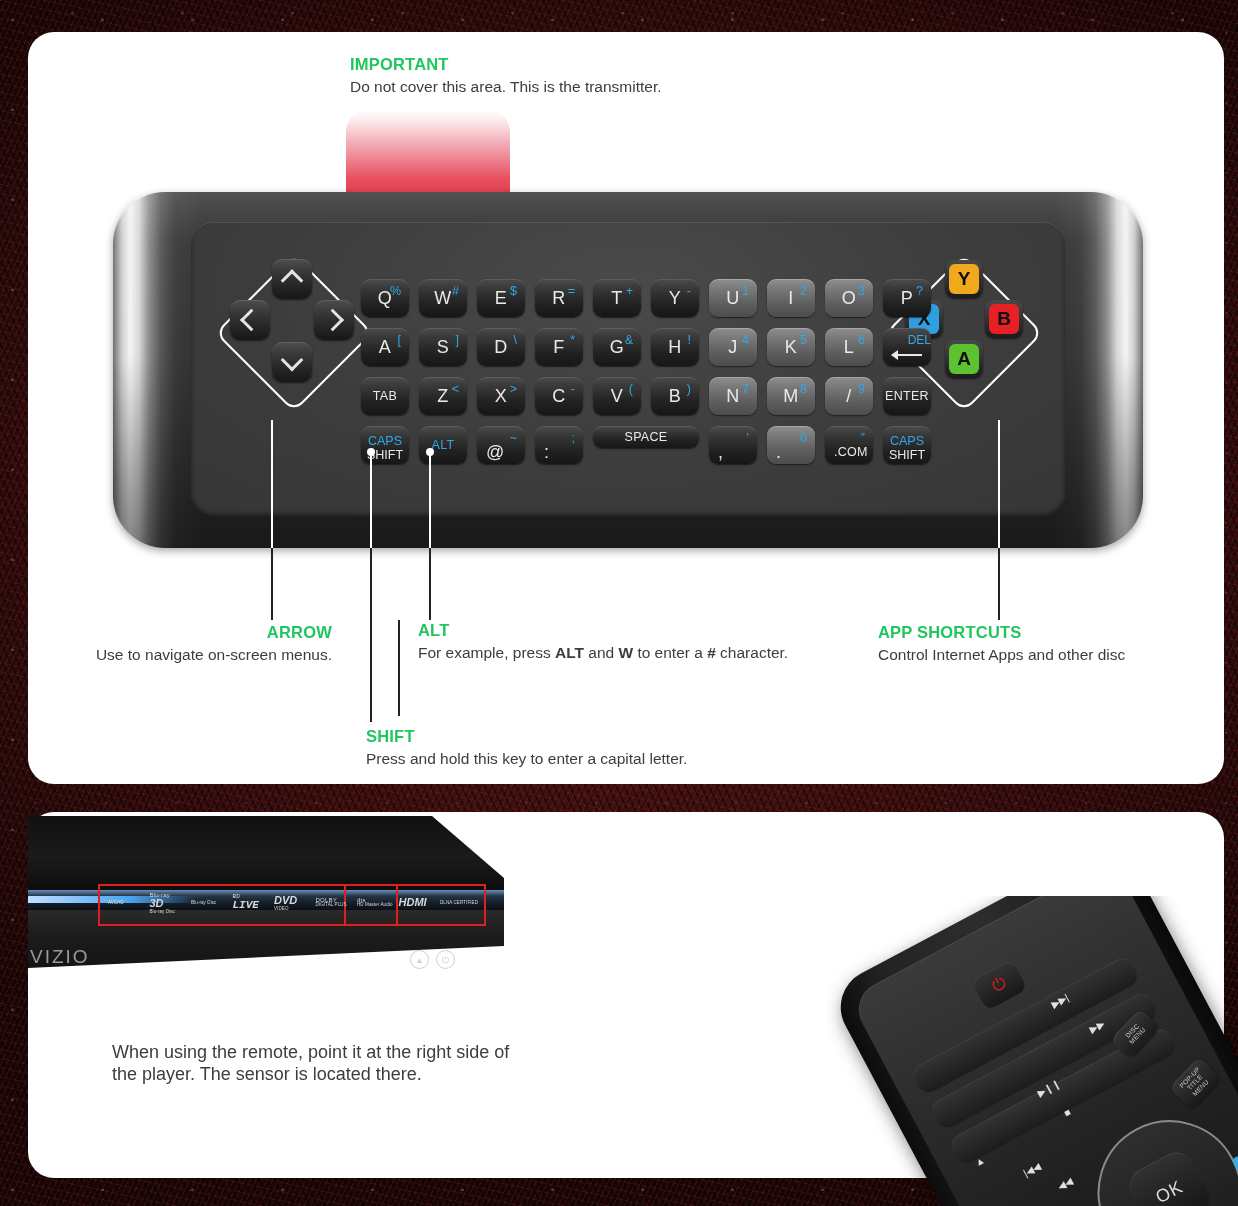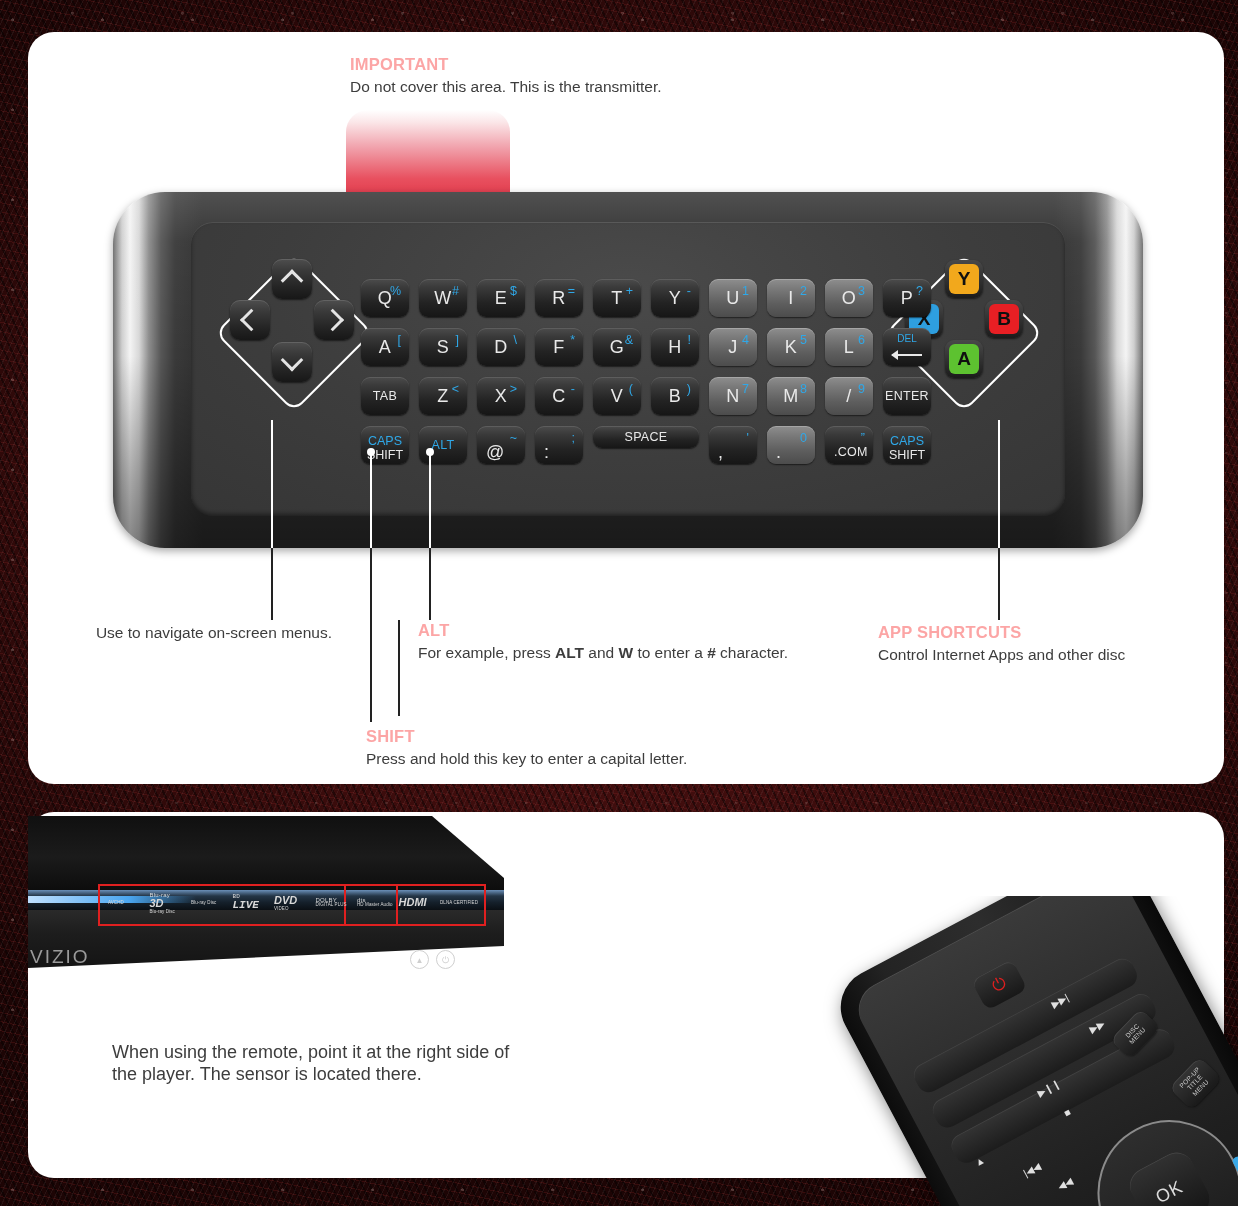--- a/index.html
+++ b/index.html
@@ -29,21 +29,21 @@
     background-size:90px 90px,130px 130px,110px 110px,150px 150px,70px 70px;
   }
 
   
   .panel{position:absolute;background:#fff;border-radius:26px;}
   #panel-top{left:28px;top:32px;width:1196px;height:752px;}
   #panel-bottom{left:28px;top:812px;width:1196px;height:366px;}
 
   
   #important{position:absolute;left:350px;top:54px;width:560px;}
-  .hd{font-weight:bold;font-size:16.5px;color:#fca5a5;letter-spacing:.2px;line-height:1.32;}
+  .hd{font-weight:bold;font-size:16.5px;color:#22c55e;letter-spacing:.2px;line-height:1.32;}
   .bd{font-size:15.5px;color:#3d3d3d;line-height:1.36;}
 
   
   #transmitter{
     position:absolute;left:346px;top:110px;width:164px;height:88px;
     border-radius:22px 22px 0 0;
     background:linear-gradient(to bottom,#ffffff 0%,#fbe6e8 14%,#f1a3ad 42%,#e8505f 78%,#e23b4c 100%);
   }
 
   
@@ -89,21 +89,21 @@
   .key .main.ofs{width:auto;left:9px;text-align:left;transform:translateY(-50%);}
   .key .alt{
     position:absolute;color:#2fa8e8;font-size:12.5px;line-height:1;
     right:8px;top:6px;
   }
   
   .key .l1,.key .l2{position:absolute;left:0;width:100%;text-align:center;font-size:12.5px;line-height:1;}
   .key .l1{top:9px;color:#2fa8e8;}
   .key .l2{top:23px;color:#e9e9e9;}
   
-  .key .delword{position:absolute;left:0;top:6px;width:100%;text-align:center;color:#2fa8e8;font-size:10px;line-height:1;}
+  .key .delword{position:absolute;left:0;top:6px;width:100%;text-align:right;color:#2fa8e8;font-size:12px;line-height:1;}
   .key .delarrow{position:absolute;left:9px;top:26px;width:calc(100% - 18px);height:2px;background:#e9e9e9;}
   .key .delarrow:before{
     content:"";position:absolute;left:-1px;top:-4px;border-style:solid;
     border-width:5px 7px 5px 0;border-color:transparent #e9e9e9 transparent transparent;
   }
   .key.alt-on .main{color:#2fa8e8;}
 
   
   .diamond{
     position:absolute;border:2.5px solid #fff;border-radius:12px;
@@ -420,20 +420,21 @@
 <div class="cdot" style="left:426px;top:448px;"></div>
 <div class="cline" style="left:998px;top:420px;height:128px;background:#fff;"></div>
 
 <div class="cline" style="left:271px;top:548px;height:72px;background:#222;"></div>
 <div class="cline" style="left:370px;top:548px;height:174px;background:#222;"></div>
 <div class="cline" style="left:429px;top:548px;height:72px;background:#222;"></div>
 <div class="cline" style="left:998px;top:548px;height:72px;background:#222;"></div>
 <div id="alt-divider"></div>
 
 <div class="cap right-al" style="left:30px;top:622px;width:302px;">
+  <div class="hd">ARROW</div>
   <div class="bd">Use to navigate on-screen menus.</div>
 </div>
 
 <div class="cap" style="left:418px;top:620px;width:470px;">
   <div class="hd">ALT</div>
   <div class="bd">
     <span>For example, press </span><b>ALT</b><span> and </span><b>W</b><span> to enter a </span><b>#</b><span> character.</span>
   </div>
 </div>
 

